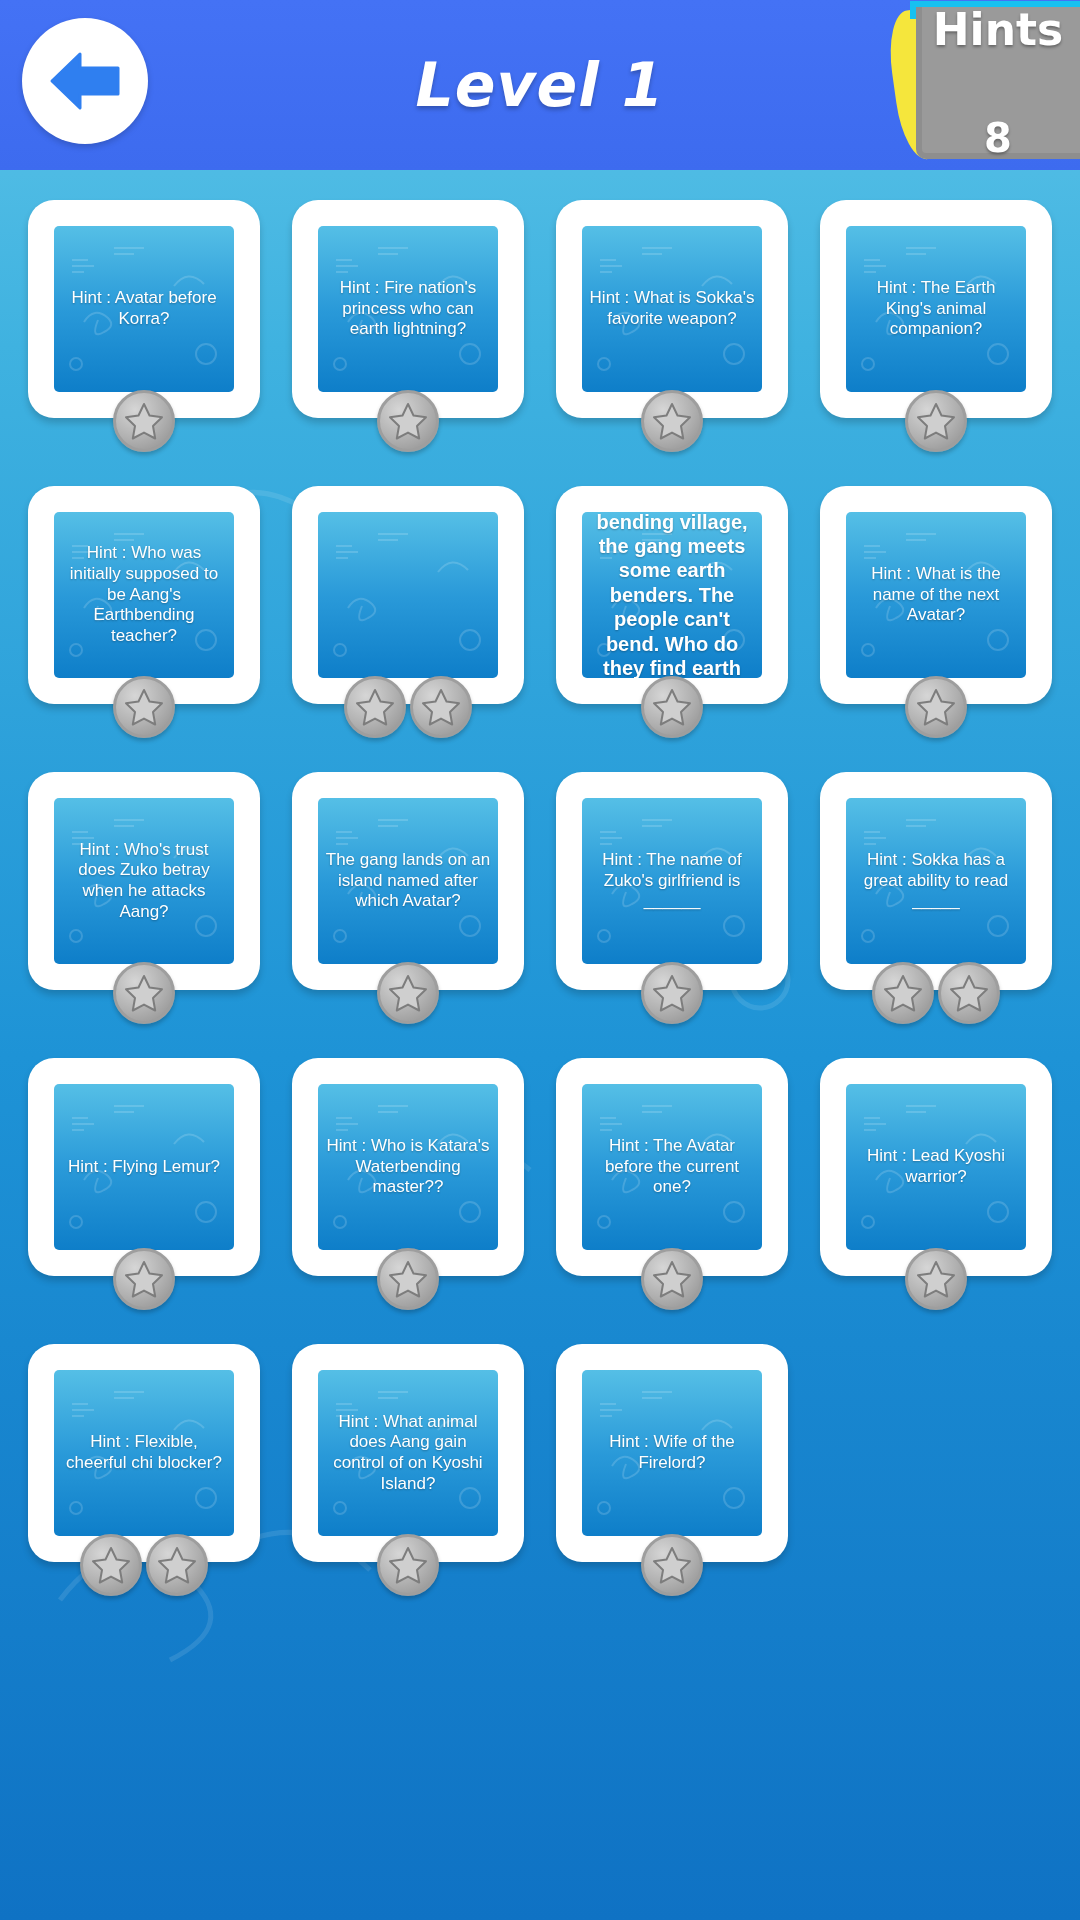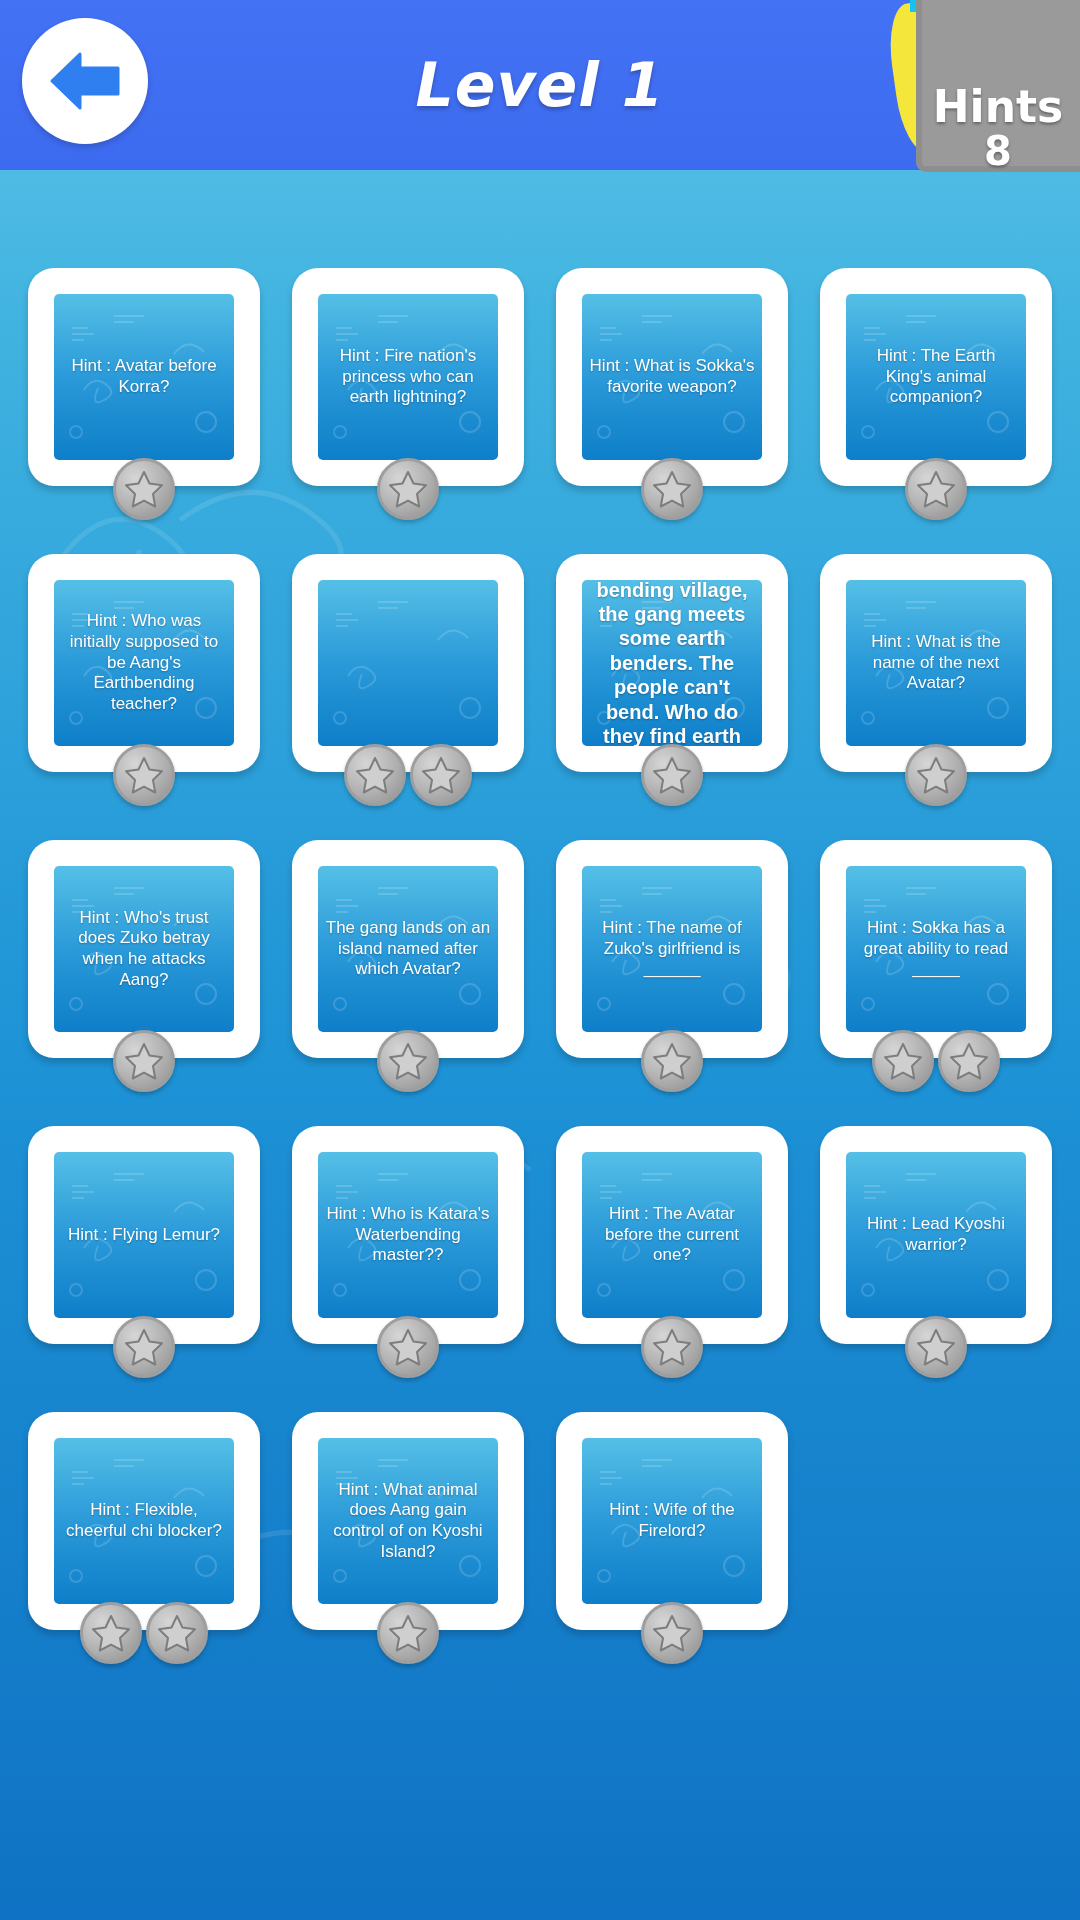--- a/index.html
+++ b/index.html
@@ -54,27 +54,27 @@
     font-weight: bold;
     color: #ffffff;
     letter-spacing: 1px;
     text-shadow: 0 3px 4px rgba(0,0,0,.25);
     font-family: "DejaVu Sans", sans-serif;
     font-style: italic;
   }
   .hints-badge {
     position: absolute;
     right: 0;
-    top: 0;
+    top: 7px;
     width: 164px;
-    height: 172px;
+    height: 152px;
     display: flex;
     flex-direction: column;
     align-items: center;
-    justify-content: flex-end;
+    justify-content: space-between;
     cursor: pointer;
   }
   .hints-badge .hints-bg {
     position: absolute;
     inset: 0;
     background: #9a9a9a;
     border: 6px solid #8e8e8e;
     border-top: none;
     border-right: none;
     border-radius: 0 0 0 10px;
@@ -115,21 +115,21 @@
     color: #ffffff;
     text-shadow: 0 2px 3px rgba(0,0,0,.35);
     font-family: "DejaVu Sans", sans-serif;
     line-height: 1.05;
   }
 
   
   .grid {
     position: relative;
     z-index: 2;
-    padding: 98px 16px 0 16px;
+    padding: 30px 16px 0 16px;
     display: grid;
     grid-template-columns: repeat(4, 1fr);
     row-gap: 68px;
     column-gap: 8px;
     justify-items: center;
   }
   .puzzle-cell {
     position: relative;
     width: 232px;
   }

